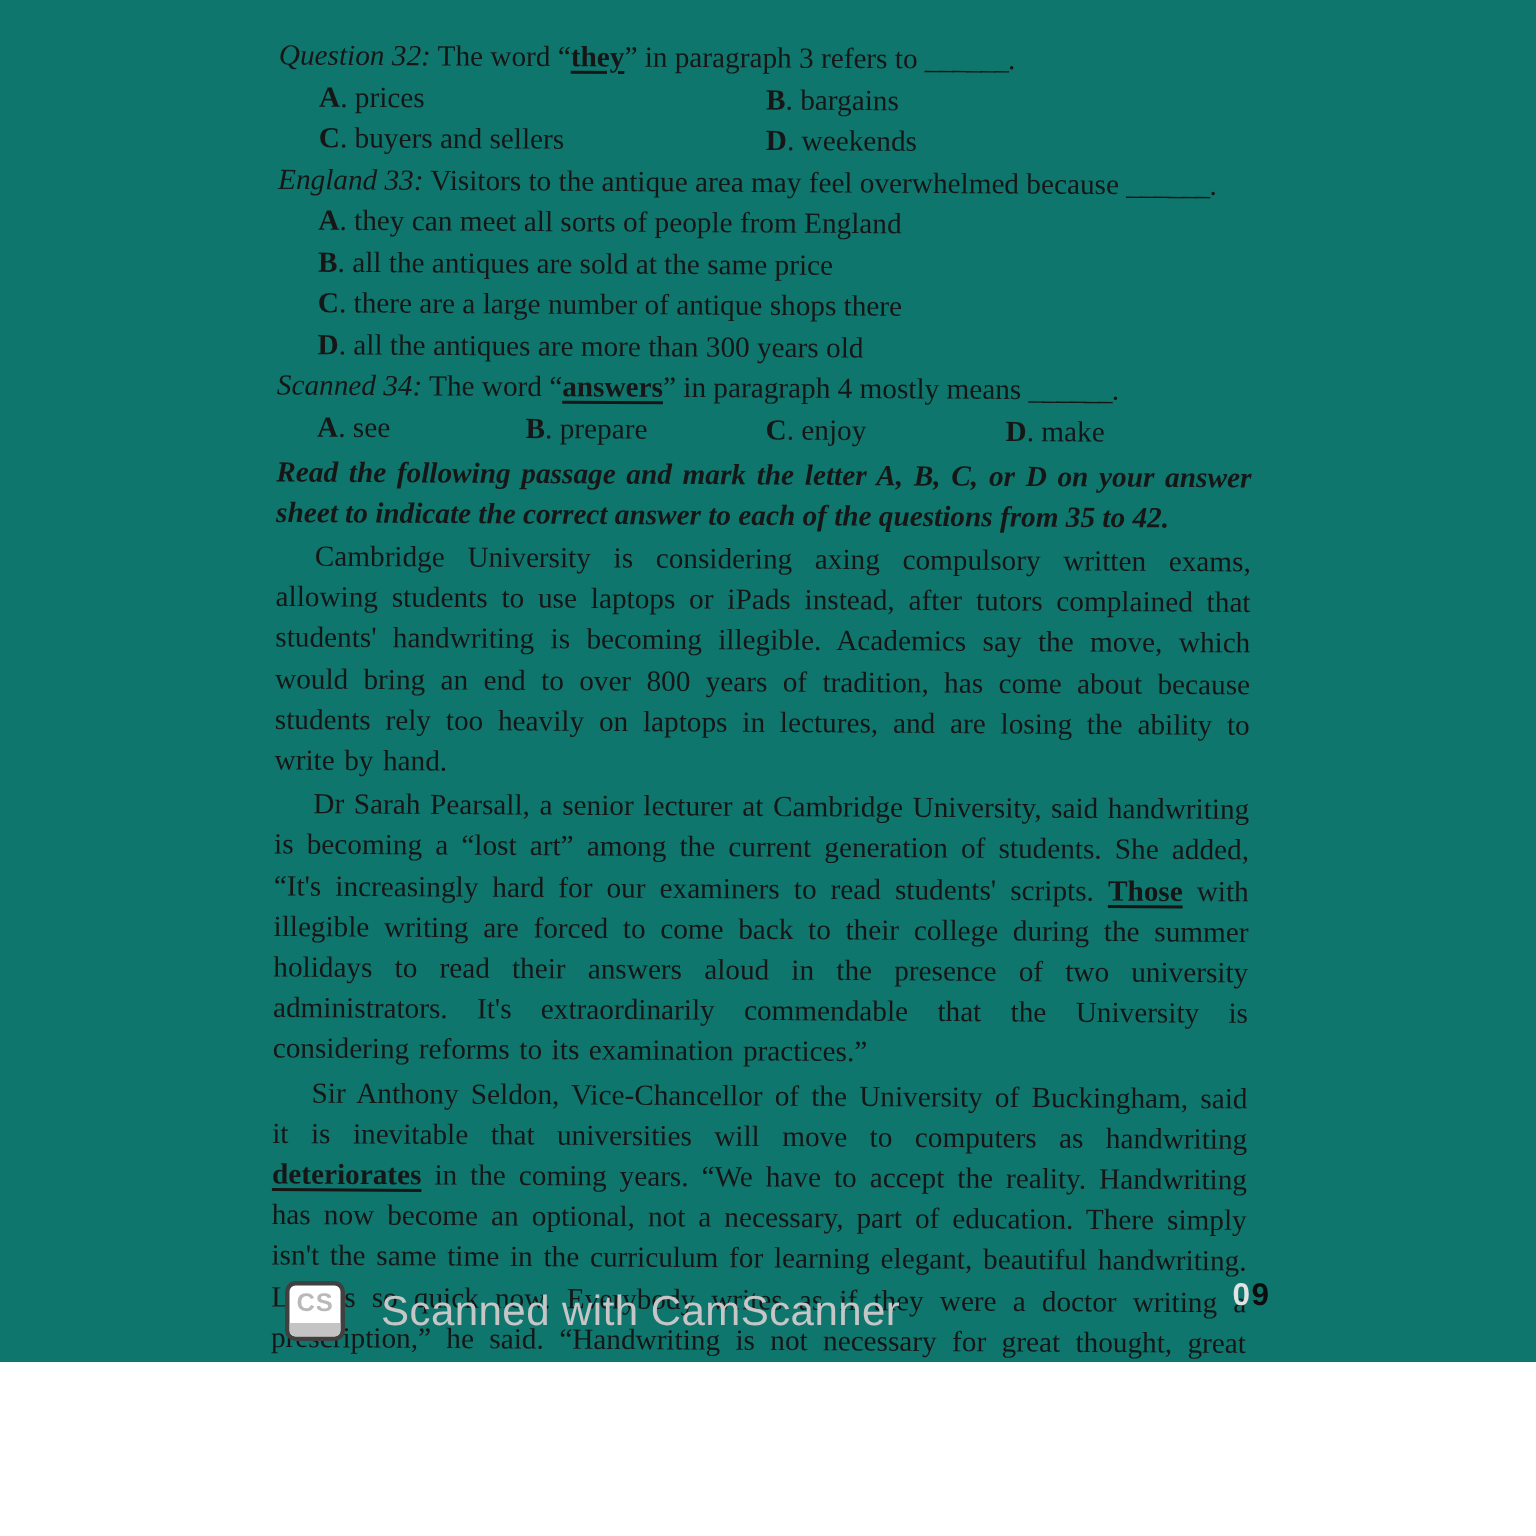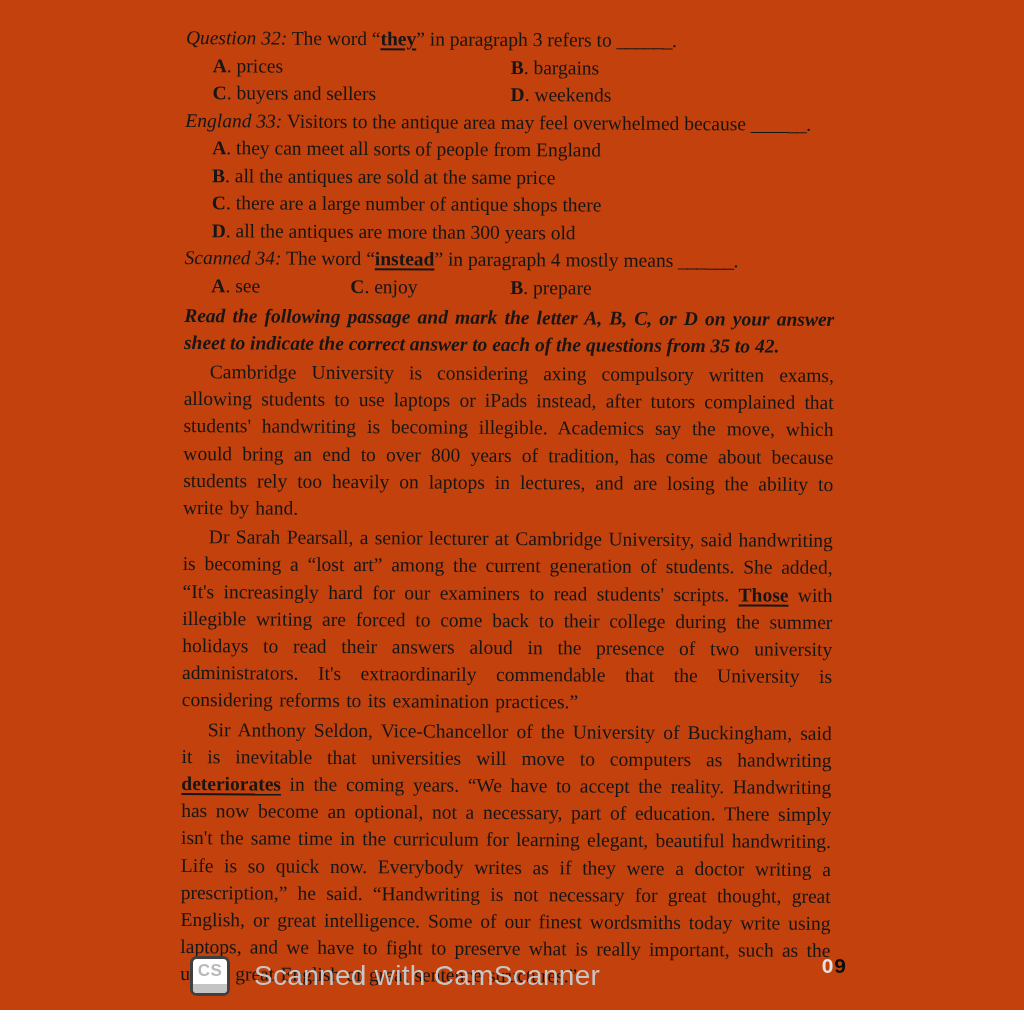--- a/index.html
+++ b/index.html
@@ -1,20 +1,20 @@
 <!DOCTYPE html>
 <html><head>
 <meta charset="utf-8">
 <style>
   html, body { margin: 0; padding: 0; background: #ffffff; }
   .page {
     position: relative;
     width: 1024px;
-    height: 1010px;
-    background: #c2410c;
+    height: 908px;
+    background: #0f766e;
     overflow: hidden;
     font-family: "Liberation Serif", serif;
     color: #161616;
   }
   .content {
     position: absolute;
     left: 186px;
     top: 24px;
     width: 650px;
     transform: rotate(0.35deg);
@@ -138,25 +138,26 @@
       </div>
       <div class="opt-row grid2">
         <span class="opt cell0"><span class="letter">C</span>. buyers and sellers</span>
         <span class="opt cell1"><span class="letter">D</span>. weekends</span>
       </div>
       <div class="q-line"><span class="q-label">England 33:</span> <span>Visitors to the antique area may feel overwhelmed because </span><span class="blank">______</span><span>.</span></div>
       <div class="stack-opt"><span class="opt "><span class="letter">A</span>. they can meet all sorts of people from England</span></div>
       <div class="stack-opt"><span class="opt "><span class="letter">B</span>. all the antiques are sold at the same price</span></div>
       <div class="stack-opt"><span class="opt "><span class="letter">C</span>. there are a large number of antique shops there</span></div>
       <div class="stack-opt"><span class="opt "><span class="letter">D</span>. all the antiques are more than 300 years old</span></div>
-      <div class="q-line"><span class="q-label">Scanned 34:</span> <span>The word “</span><span class="bold und">instead</span><span>” in paragraph 4 mostly means </span><span class="blank">______</span><span>.</span></div>
+      <div class="q-line"><span class="q-label">Scanned 34:</span> <span>The word “</span><span class="bold und">answers</span><span>” in paragraph 4 mostly means </span><span class="blank">______</span><span>.</span></div>
       <div class="opt-row row4">
         <span class="opt cell0"><span class="letter">A</span>. see</span>
+        <span class="opt cell1"><span class="letter">B</span>. prepare</span>
         <span class="opt cell2"><span class="letter">C</span>. enjoy</span>
-        <span class="opt cell1"><span class="letter">B</span>. prepare</span>
+        <span class="opt cell3"><span class="letter">D</span>. make</span>
       </div>
       <div class="instruction">Read the following passage and mark the letter A, B, C, or D on your answer sheet to indicate the correct answer to each of the questions from 35 to 42.</div>
       <p class="body-par"><span>Cambridge University is considering axing compulsory written exams, allowing students to use laptops or iPads instead, after tutors complained that students' handwriting is becoming illegible. Academics say the move, which would bring an end to over 800 years of tradition, has come about because students rely too heavily on laptops in lectures, and are losing the ability to write by hand.</span></p>
       <p class="body-par"><span>Dr Sarah Pearsall, a senior lecturer at Cambridge University, said handwriting is becoming a “lost art” among the current generation of students. She added, “It's increasingly hard for our examiners to read students' scripts. </span><span class="bold und">Those</span><span> with illegible writing are forced to come back to their college during the summer holidays to read their answers aloud in the presence of two university administrators. It's extraordinarily commendable that the University is considering reforms to its examination practices.”</span></p>
       <p class="body-par"><span>Sir Anthony Seldon, Vice-Chancellor of the University of Buckingham, said it is inevitable that universities will move to computers as handwriting </span><span class="bold und">deteriorates</span><span> in the coming years. “We have to accept the reality. Handwriting has now become an optional, not a necessary, part of education. There simply isn't the same time in the curriculum for learning elegant, beautiful handwriting. Life is so quick now. Everybody writes as if they were a doctor writing a prescription,” he said. “Handwriting is not necessary for great thought, great English, or great intelligence. Some of our finest wordsmiths today write using laptops, and we have to fight to preserve what is really important, such as the use of great English or great sentence structures.”</span></p>
     </div>
 
   <div class="footer">
     <div class="watermark">
       <span class="cs-icon">

